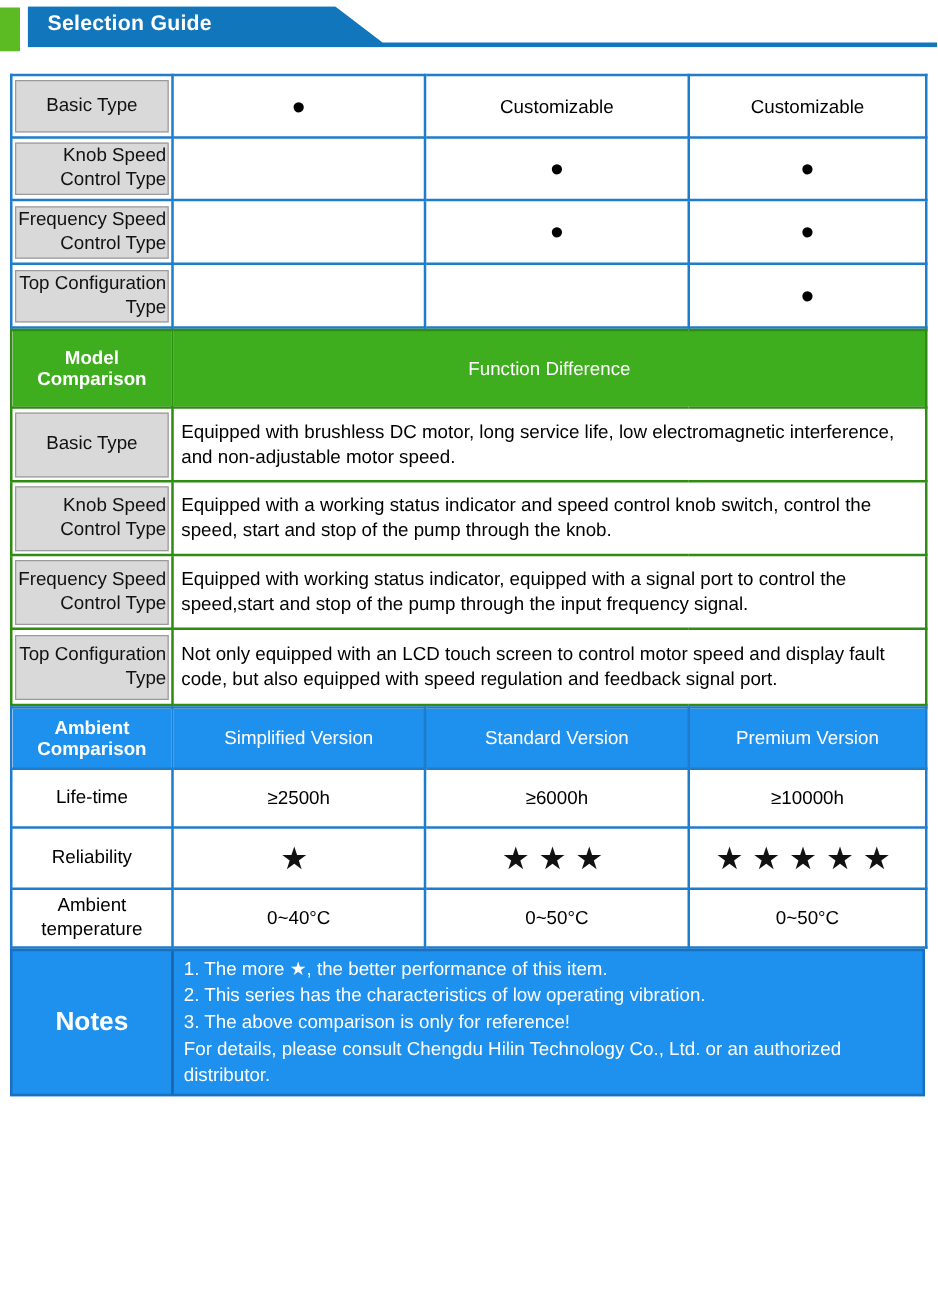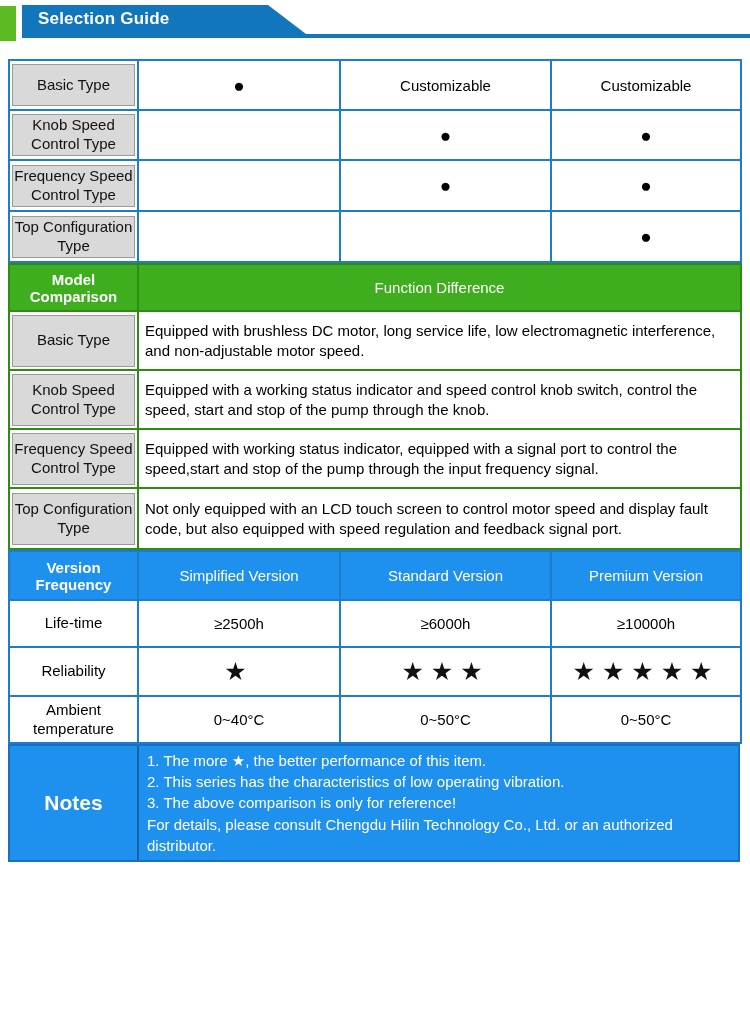--- a/index.html
+++ b/index.html
@@ -29,35 +29,35 @@
   .sec-a td,.sec-c td{border:2px solid #1e7ccd;}
   .sec-b td{border:2px solid #2e8c12;}
 
   .blue-h{background:#1e90ee;color:#ffffff;text-align:center;font-size:15px;}
   .green-h{background:#3fae1e;color:#ffffff;text-align:center;font-size:15px;}
   .bold{font-weight:700;}
 
   .labelcell{padding:2px;background:#ffffff;vertical-align:middle;}
   .graybox{
     background:#d9d9d9;border:1px solid #9a9a9a;box-sizing:border-box;
-    display:flex;align-items:center;justify-content:center;text-align:center;
+    display:flex;align-items:center;justify-content:center;text-align:right;
     font-size:15px;color:#111;line-height:1.25;min-height:42px;padding:0 1px;
   }
   .sec-b .graybox{min-height:52px;}
 
   .val{text-align:center;font-size:15px;color:#000;background:#ffffff;}
   .dotcell{font-size:19px;line-height:1;}
   .func{font-size:15px;color:#000;background:#ffffff;padding:2px 6px;line-height:1.32;text-align:left;}
   .plainlabel{text-align:center;font-size:15px;color:#000;background:#ffffff;line-height:1.25;}
   .stars{font-size:25px;letter-spacing:7px;color:#111;}
   .param-green{border-bottom-color:#3fae1e !important;}
 
   
   .rA0{height:48px;} .rA1{height:50px;} .rA2{height:50px;} .rA3{height:51px;} .rA4{height:51px;}
-  .rB0{height:47px;} .rB1{height:59px;} .rB2{height:59px;} .rB3{height:59px;} .rB4{height:61px;}
+  .rB0{height:62px;} .rB1{height:59px;} .rB2{height:59px;} .rB3{height:59px;} .rB4{height:61px;}
   .rC0{height:49px;} .rC1{height:47px;} .rC2{height:49px;} .rC3{height:46px;} .rC4{height:53px;} .rC5{height:47px;}
 
   
   .notes{
     box-sizing:border-box;width:732px;margin-left:8px;height:118px;
     background:#1e90ee;border:2px solid #1a6fc0;display:flex;
   }
   .notes-label{
     width:127px;flex:0 0 127px;border-right:2px solid #1563ad;
     display:flex;align-items:center;justify-content:center;
@@ -164,21 +164,21 @@
 
 <table class="tbl sec-c">
   <colgroup>
       <col class="c1">
       <col class="c2">
       <col class="c3">
       <col class="c4">
     </colgroup>
   <tbody>
   <tr class="rC0">
-    <td class="blue-h bold">Version Frequency</td>
+    <td class="blue-h bold">Ambient Comparison</td>
     <td class="blue-h">Simplified Version</td>
     <td class="blue-h">Standard Version</td>
     <td class="blue-h">Premium Version</td>
   </tr>
   <tr class="rC1">
     <td class="plainlabel">Life-time</td>
     <td class="val">≥2500h</td>
     <td class="val">≥6000h</td>
     <td class="val">≥10000h</td>
   </tr>

